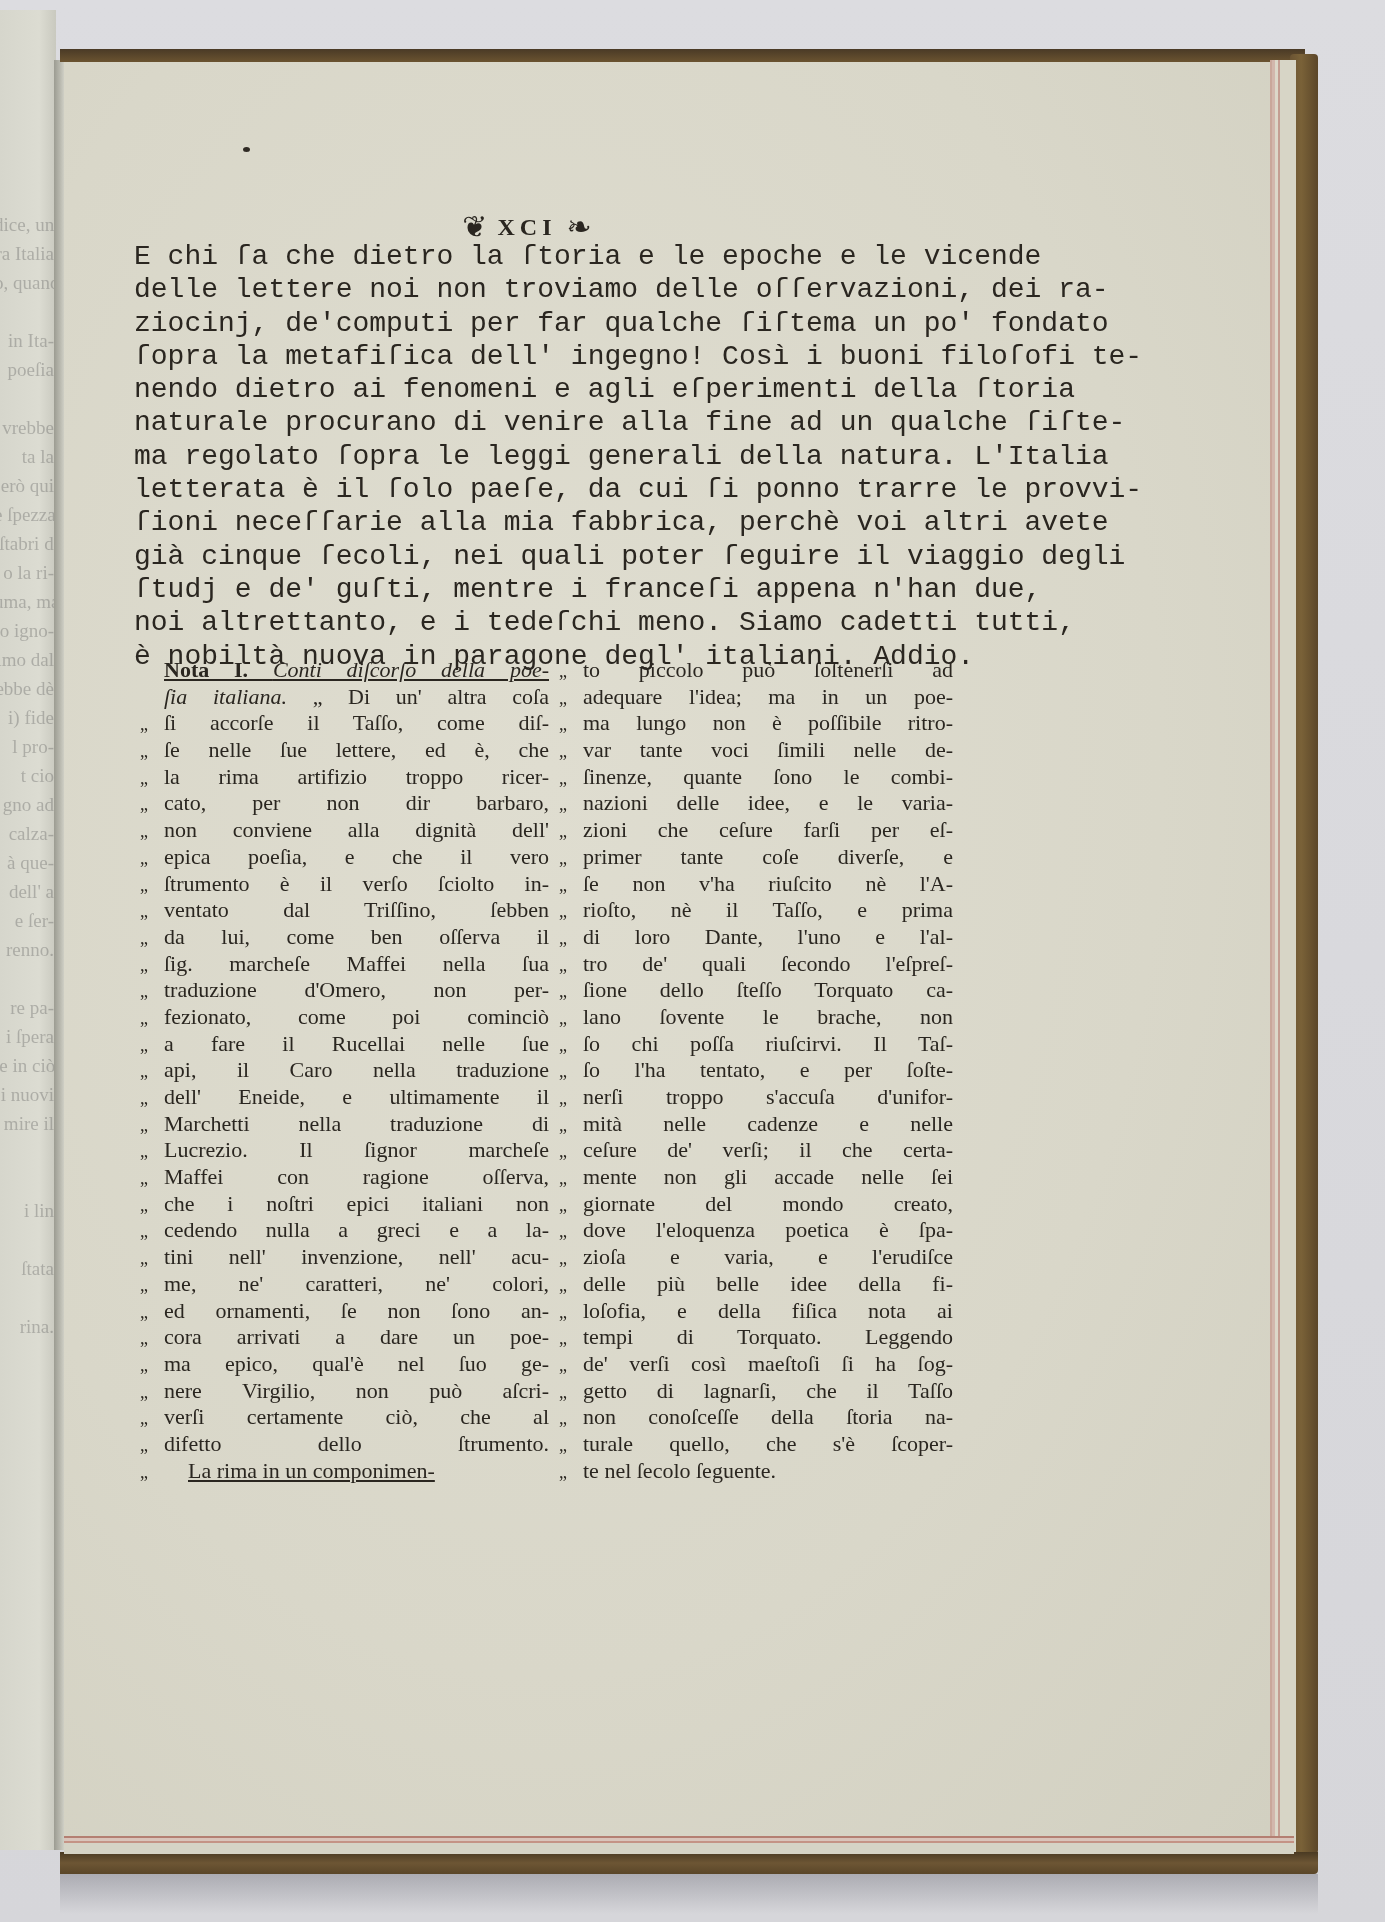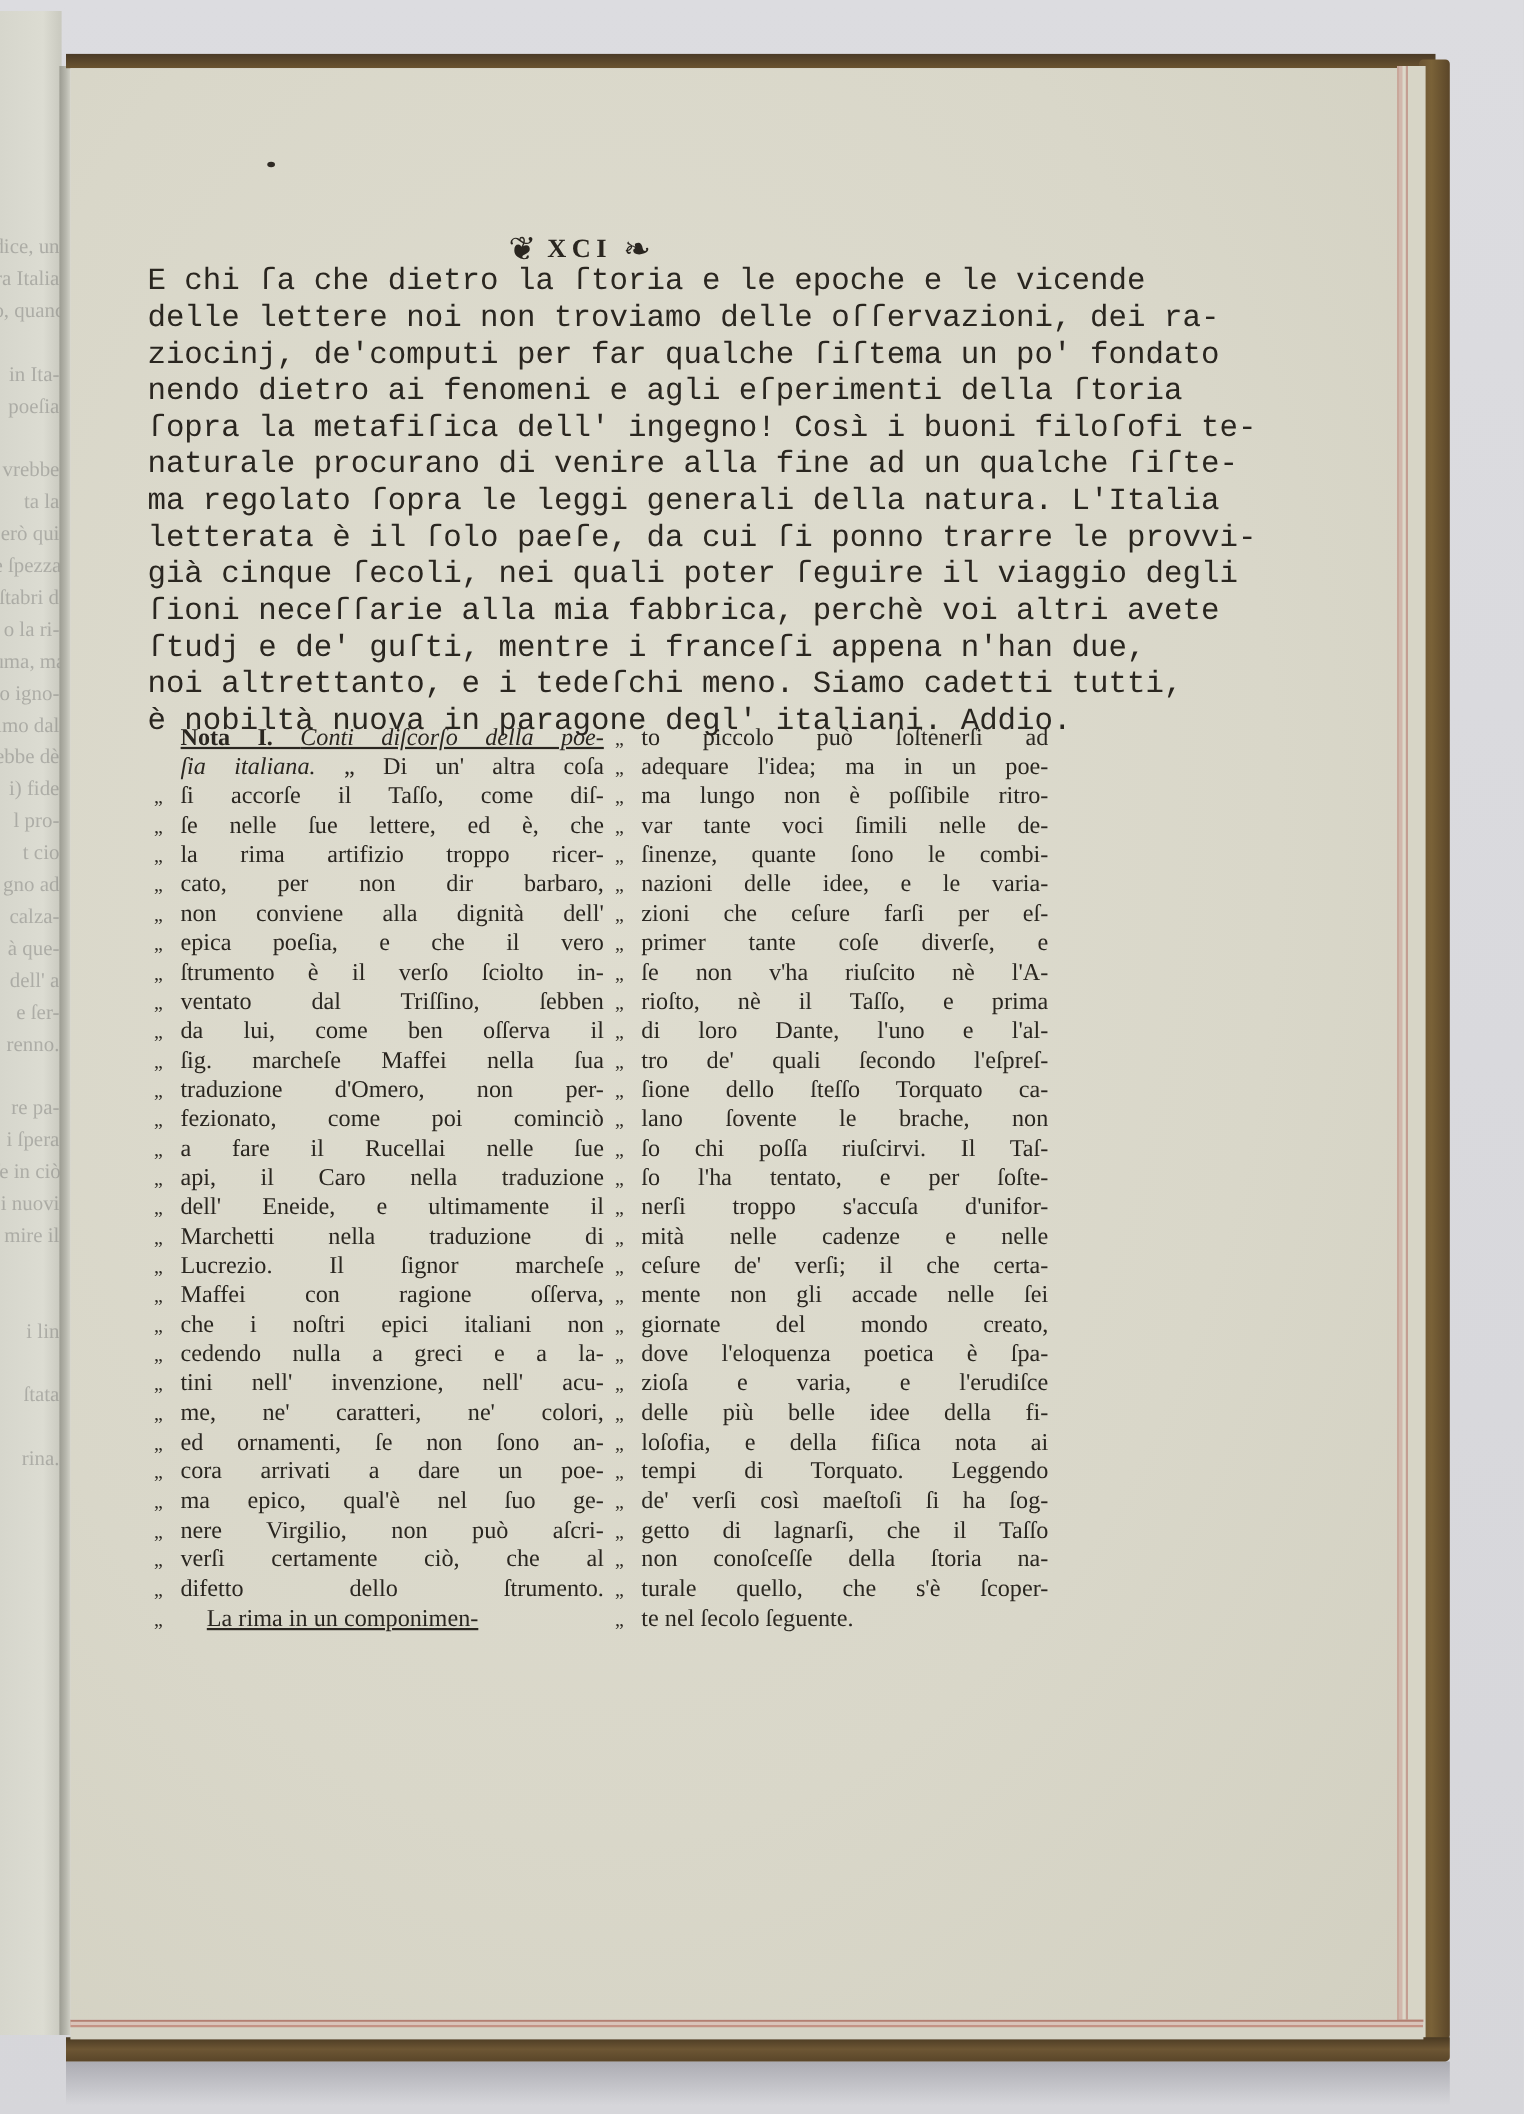--- a/index.html
+++ b/index.html
@@ -287,27 +287,27 @@
 <div class="running-head">
   <span class="fleuron">❦</span>
   <span class="folio">XCI</span>
   <span class="fleuron">❧</span>
 </div>
 
 <div class="body-text">
   <span class="line">E chi ſa che dietro la ſtoria e le epoche e le vicende</span>
   <span class="line">delle lettere noi non troviamo delle oſſervazioni, dei ra-</span>
   <span class="line">ziocinj, de'computi per far qualche ſiſtema un po' fondato</span>
+  <span class="line">ſopra la metafiſica dell' ingegno! Così i buoni filoſofi te-</span>
   <span class="line">nendo dietro ai fenomeni e agli eſperimenti della ſtoria</span>
-  <span class="line">ſopra la metafiſica dell' ingegno! Così i buoni filoſofi te-</span>
   <span class="line">naturale procurano di venire alla fine ad un qualche ſiſte-</span>
   <span class="line">ma regolato ſopra le leggi generali della natura. L'Italia</span>
   <span class="line">letterata è il ſolo paeſe, da cui ſi ponno trarre le provvi-</span>
+  <span class="line">ſioni neceſſarie alla mia fabbrica, perchè voi altri avete</span>
   <span class="line">già cinque ſecoli, nei quali poter ſeguire il viaggio degli</span>
-  <span class="line">ſioni neceſſarie alla mia fabbrica, perchè voi altri avete</span>
   <span class="line">ſtudj e de' guſti, mentre i franceſi appena n'han due,</span>
   <span class="line">noi altrettanto, e i tedeſchi meno. Siamo cadetti tutti,</span>
   <span class="line last">è nobiltà nuova in paragone degl' italiani. Addio.</span>
 </div>
 
 <div class="notes notes-left" id="notes-left">
     <div class="note-line noquote indent">
       <span class="quote-mark"></span>
       <span class="note-text"><span class="note-label">Nota I. </span><span class="note-italic">Conti diſcorſo della poe-</span></span>
     </div>

